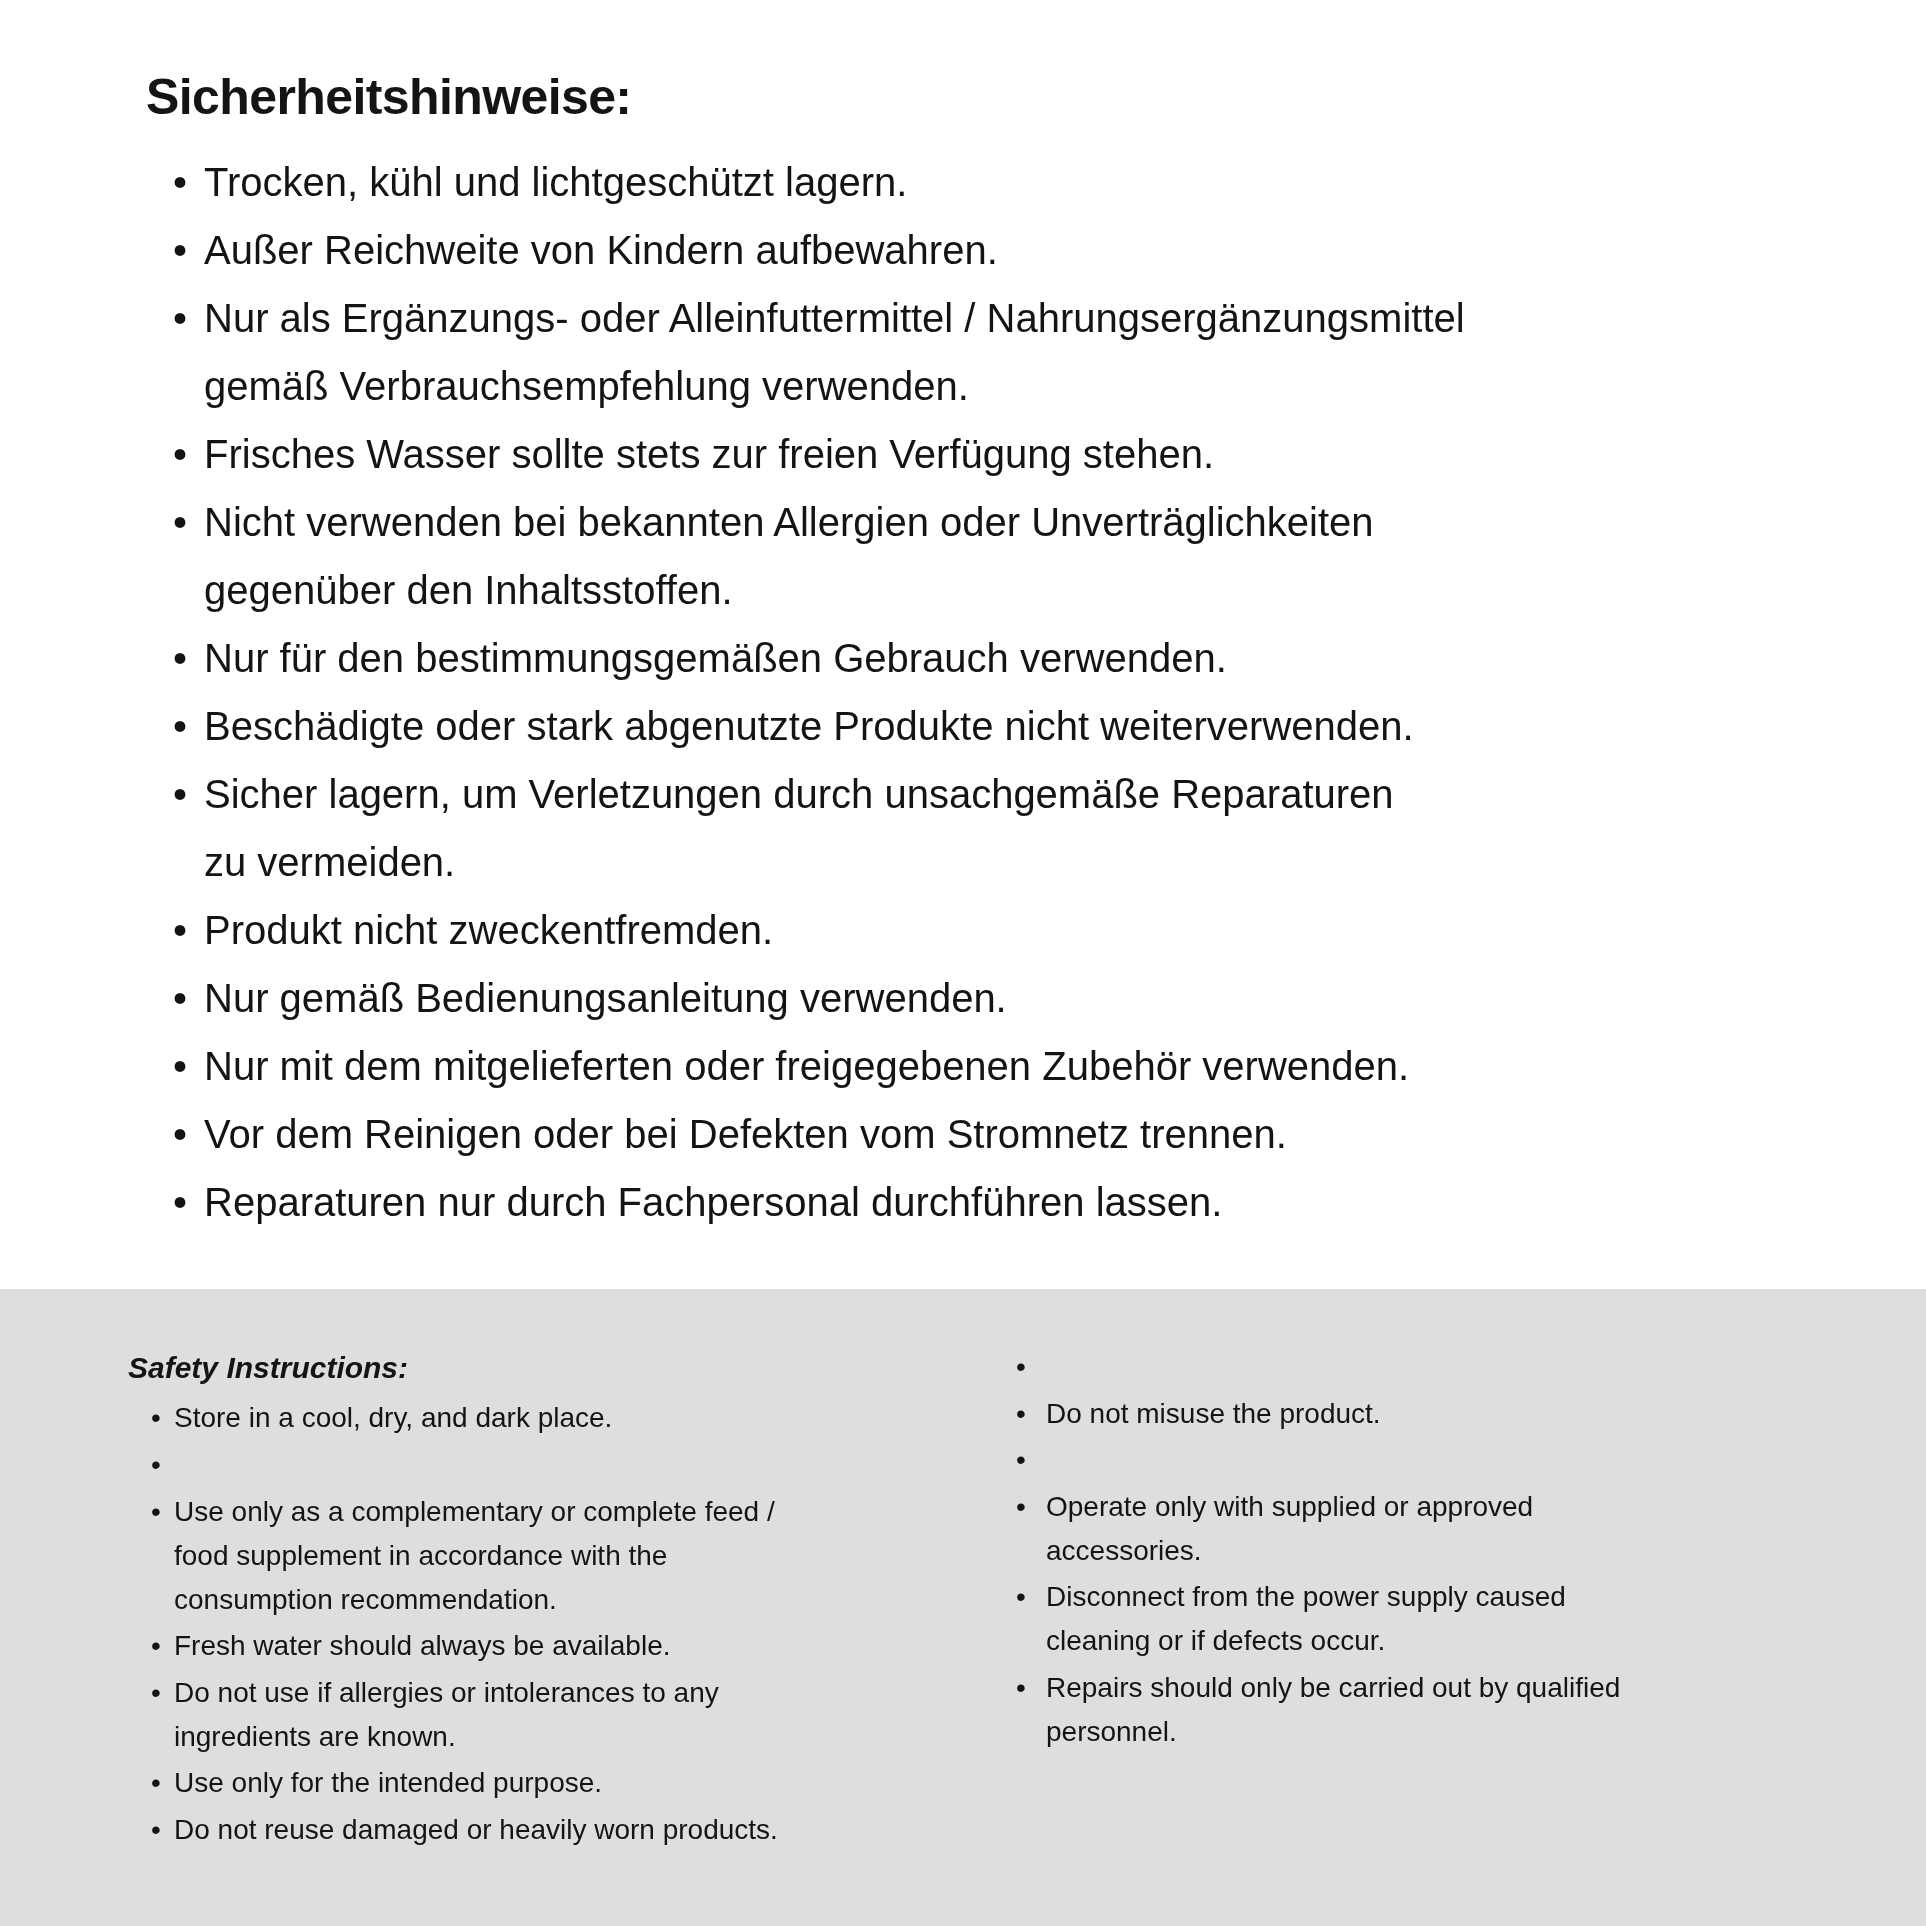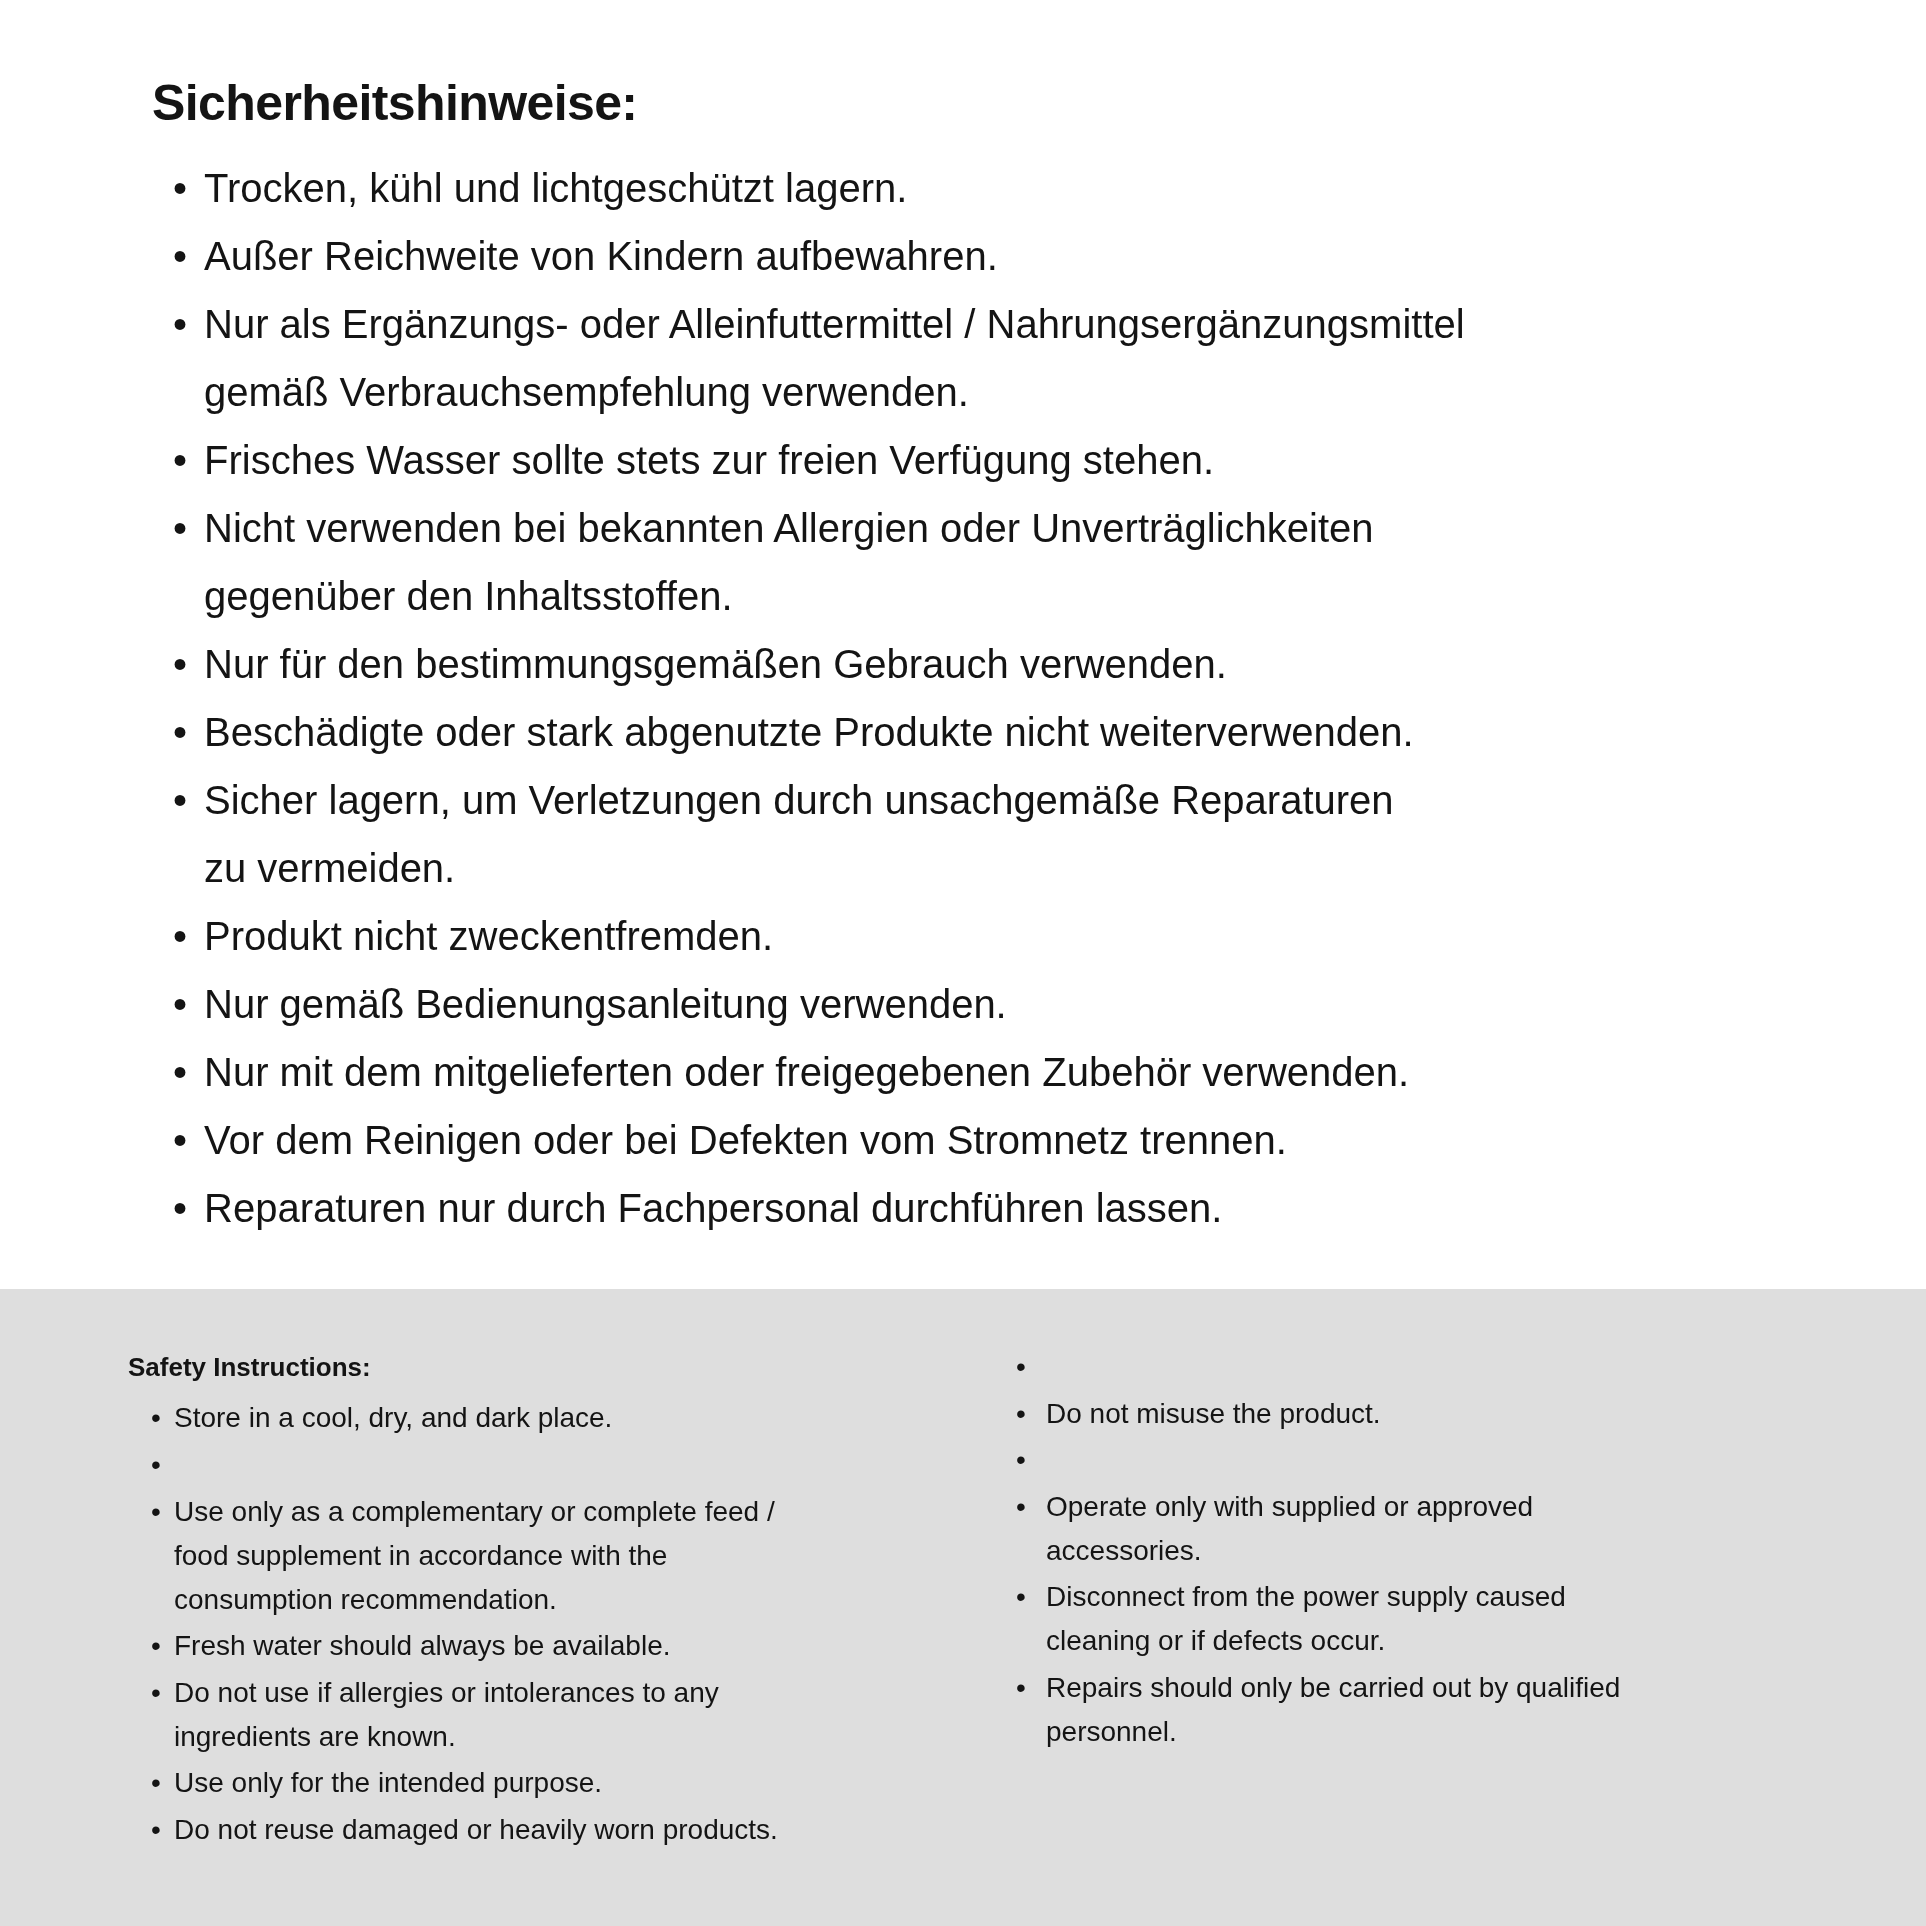--- a/index.html
+++ b/index.html
@@ -13,21 +13,21 @@
   }
 
   
   .de-section {
     position: absolute;
     top: 0; left: 0; right: 0;
     box-sizing: border-box;
     padding: 59px 51px 0 136px;
   }
   .de-title {
-    margin: 16px;
+    margin: 10px;
     font-size: 50px;
     font-weight: 700;
     line-height: 1.12;
     letter-spacing: -0.6px;
   }
   .de-list {
     list-style: none;
     margin: 23px 0 0 0;
     padding: 0 0 0 37px;
   }
@@ -49,23 +49,24 @@
     top: 1289px; left: 0; right: 0; bottom: 0;
     background: #dedede;
     box-sizing: border-box;
     padding: 56px 26px 0 128px;
     display: flex;
   }
   .en-col-left  { flex: 0 0 888px; width: 888px; }
   .en-col-right { flex: 1; }
   .en-title {
     margin: 0 0 6.4px 0;
-    font-size: 26px;
+    font-size: 30px;
     font-weight: 700;
     line-height: 45px;
+    font-style: italic;
   }
   .en-list {
     list-style: none;
     margin: 0;
     padding: 0;
   }
   .en-col-left .en-list { padding-left: 23px; }
   .en-list li {
     display: flex;
     align-items: flex-start;

